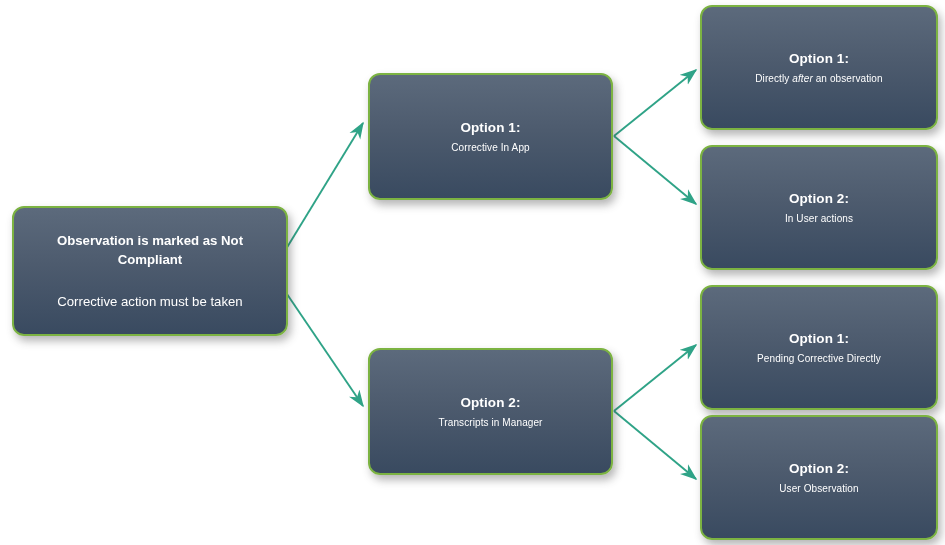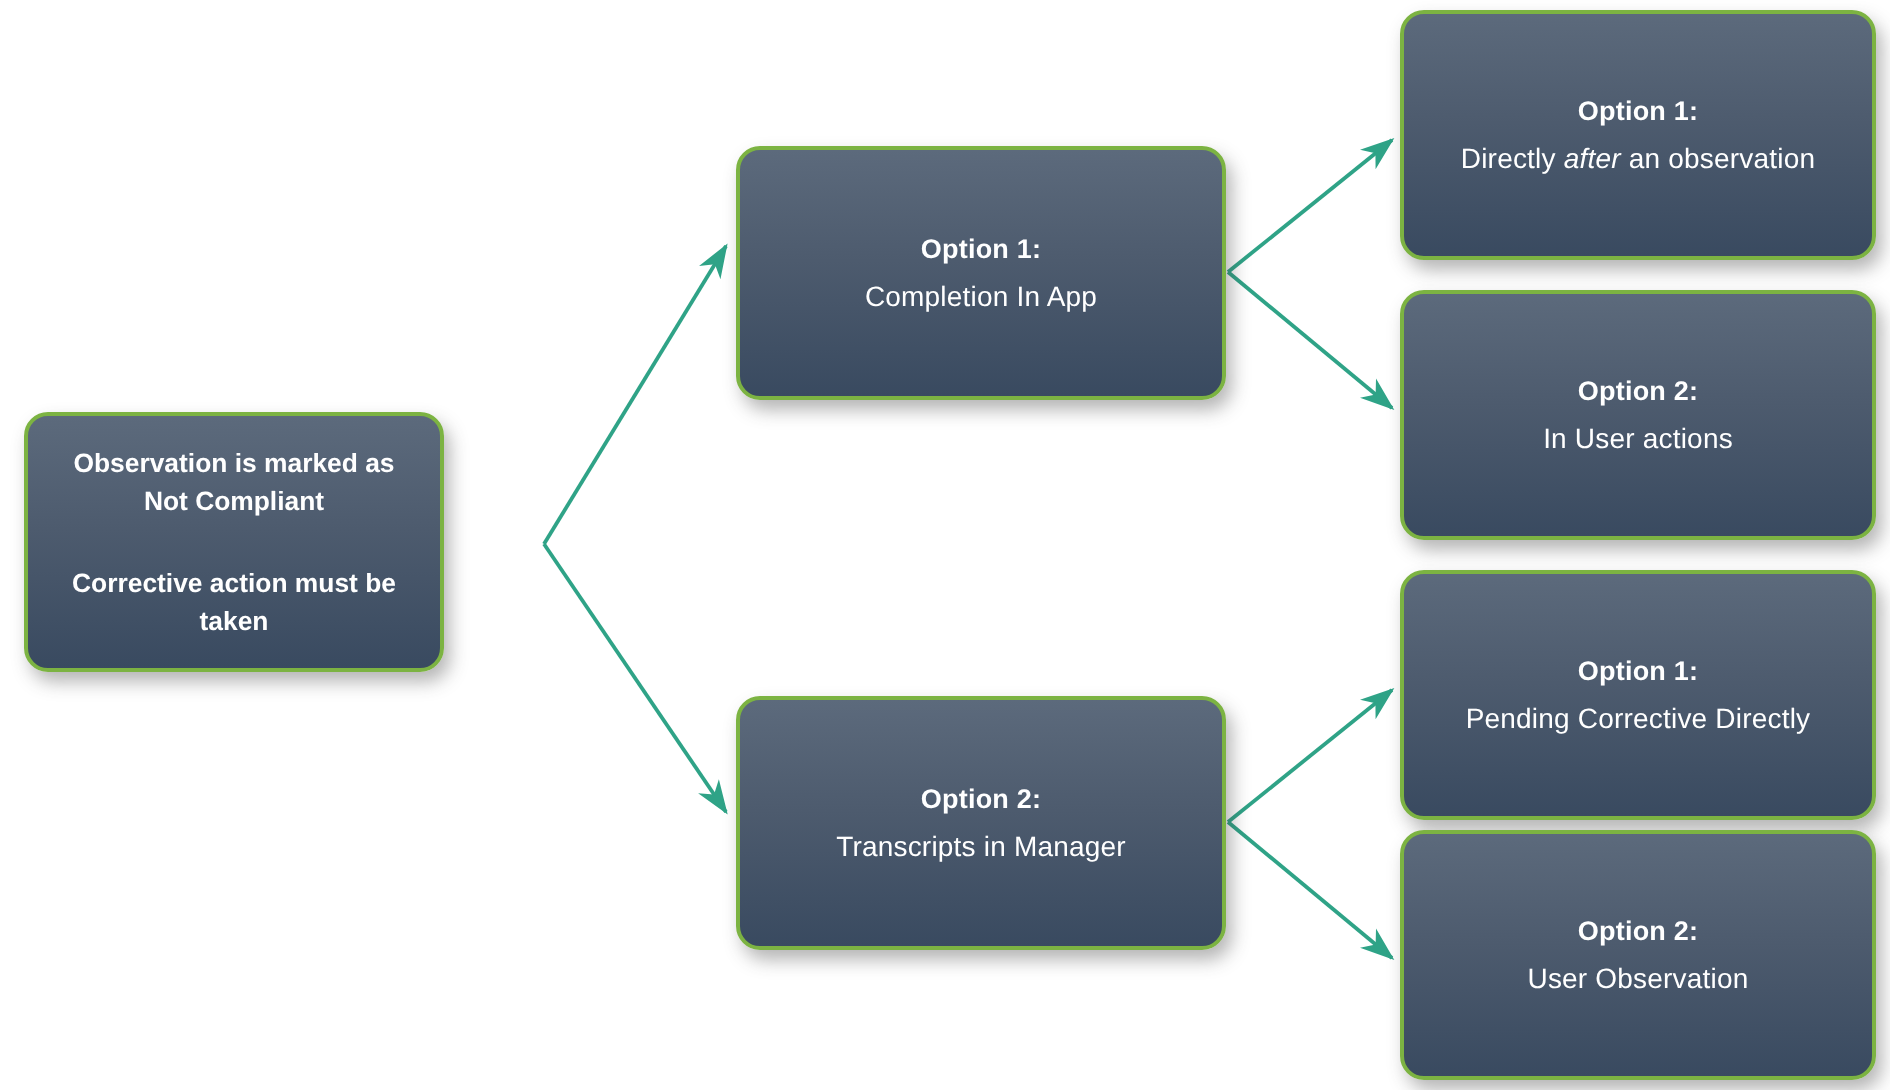--- a/index.html
+++ b/index.html
@@ -39,43 +39,43 @@
     padding: 6px 14px;
   }
   .node .title {
     font-weight: bold;
     font-size: 13.5px;
     line-height: 1.45;
     letter-spacing: 0.1px;
   }
   .node .sub {
     font-weight: normal;
-    font-size: 14px;
+    font-size: 10px;
     line-height: 1.45;
     margin-top: 3px;
     letter-spacing: 0.1px;
   }
   .node .sub em {
     font-style: italic;
   }
   
   .node.root .p1 {
     font-weight: bold;
     font-size: 13.2px;
     line-height: 1.45;
   }
   .node.root .p2 {
-    font-weight: bold;
+    font-weight: normal;
     font-size: 13.2px;
     line-height: 1.45;
     margin-top: 22px;
   }
 
   
-  #node-root      { left: 12px;  top: 206px; width: 210px; height: 130px; }
+  #node-root      { left: 12px;  top: 206px; width: 276px; height: 130px; }
   #node-inapp     { left: 368px; top: 73px;  width: 245px; height: 127px; }
   #node-manager   { left: 368px; top: 348px; width: 245px; height: 127px; }
   #node-after     { left: 700px; top: 5px;   width: 238px; height: 125px; }
   #node-quick     { left: 700px; top: 145px; width: 238px; height: 125px; }
   #node-pending   { left: 700px; top: 285px; width: 238px; height: 125px; }
   #node-transcripts { left: 700px; top: 415px; width: 238px; height: 125px; }
 </style>
 </head>
 <body>
 
@@ -97,21 +97,21 @@
     </g>
   </svg>
 
   <div class="node root" id="node-root">
     <div class="p1">Observation is marked as Not Compliant</div>
     <div class="p2">Corrective action must be taken</div>
   </div>
 
   <div class="node" id="node-inapp">
     <div class="title">Option 1:</div>
-    <div class="sub">Completion In App</div>
+    <div class="sub">Corrective In App</div>
   </div>
 
   <div class="node" id="node-manager">
     <div class="title">Option 2:</div>
     <div class="sub">Transcripts in Manager</div>
   </div>
 
   <div class="node" id="node-after">
     <div class="title">Option 1:</div>
     <div class="sub"><span>Directly </span><em>after</em><span> an observation</span></div>

